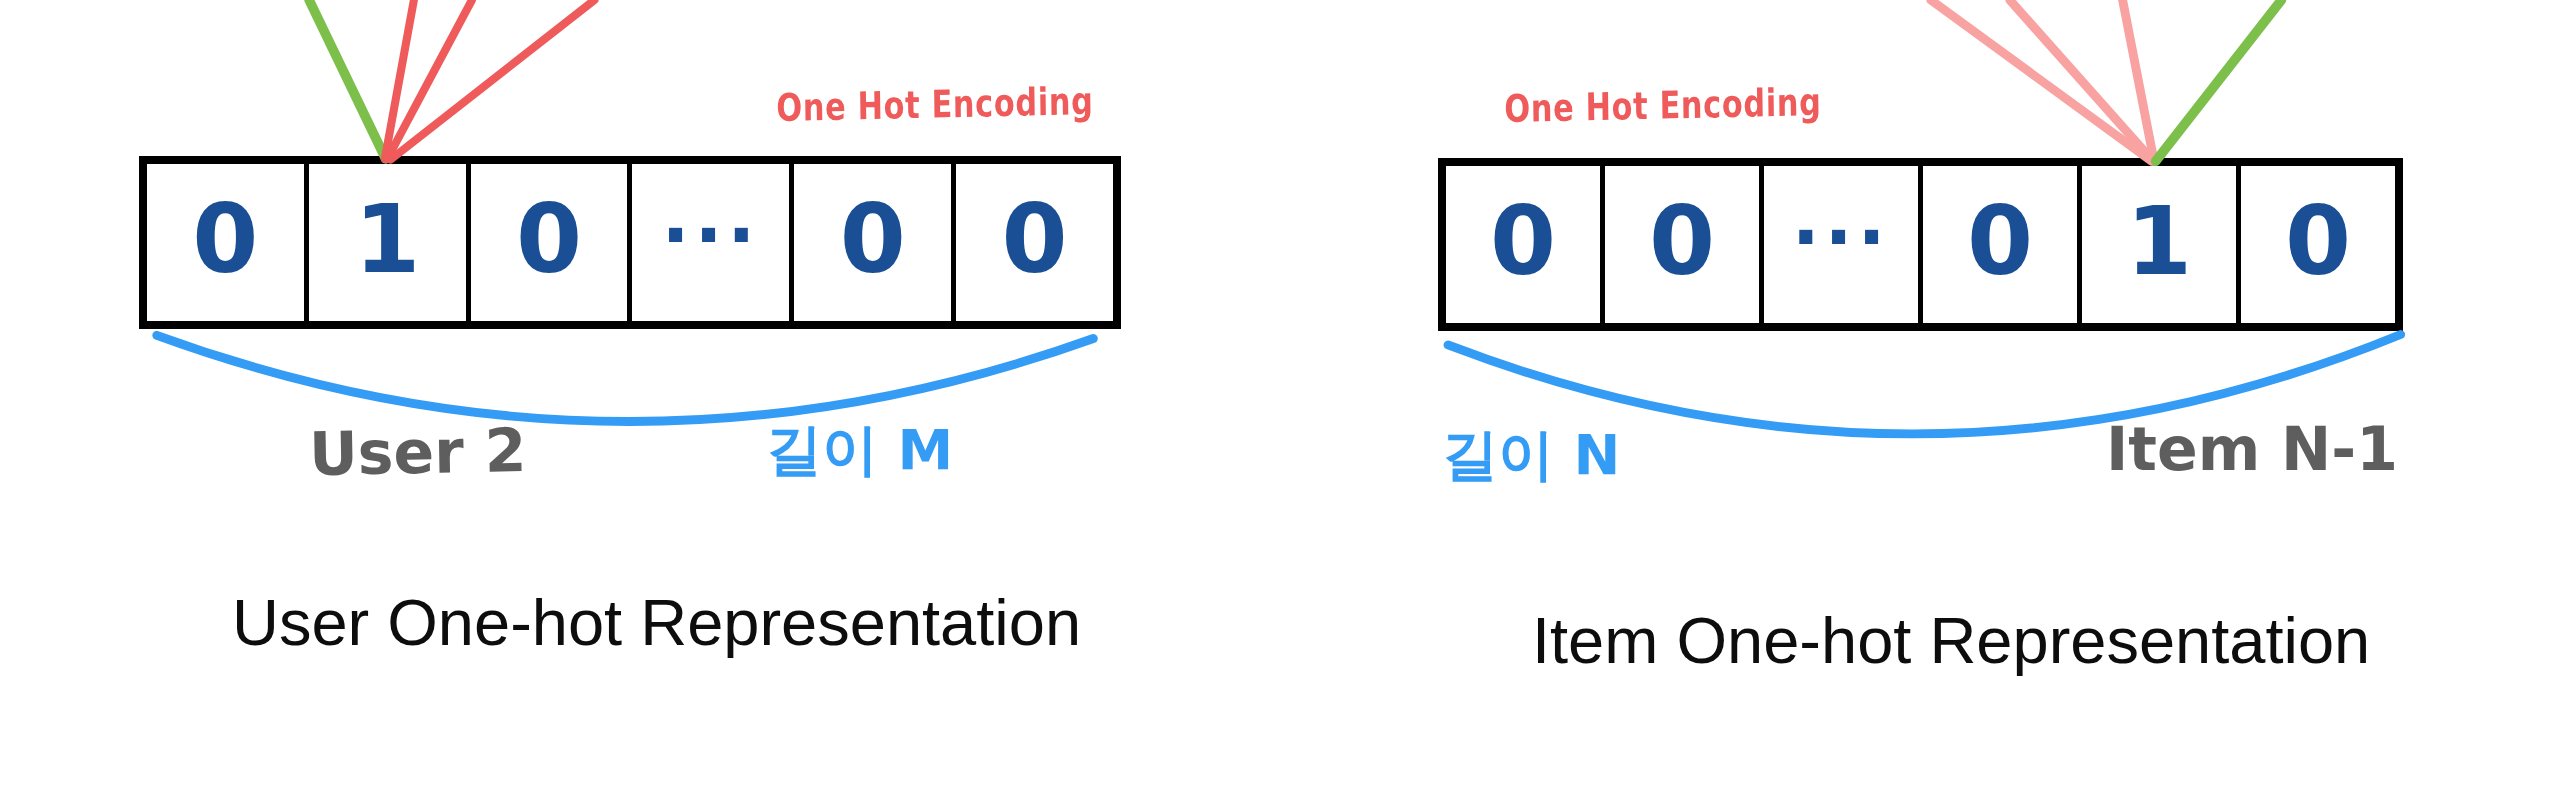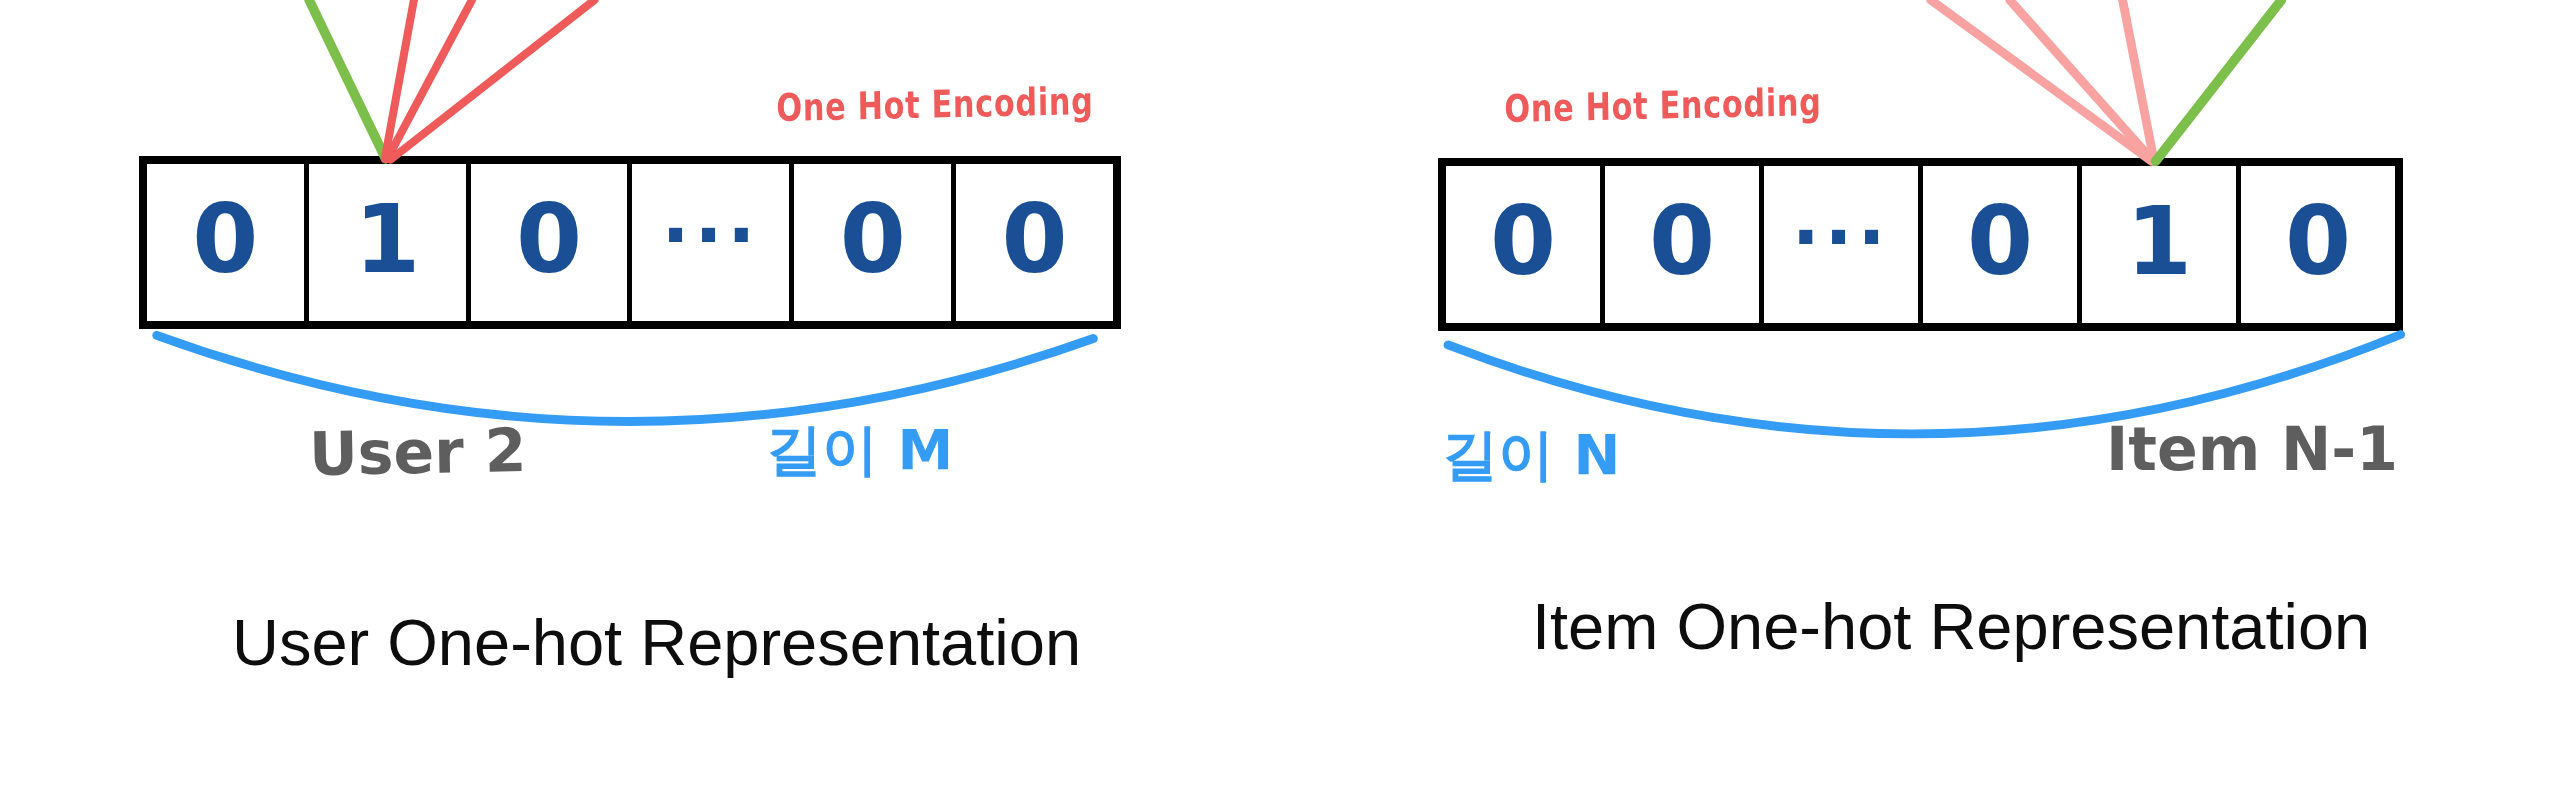--- a/index.html
+++ b/index.html
@@ -67,24 +67,23 @@
   .length-right { left: 1442px; top: 427px; }
   .caption {
     position: absolute;
     z-index: 10;
     white-space: nowrap;
     font-family: "Liberation Sans", sans-serif;
     font-weight: 400;
     font-size: 65px;
     color: #0d0d0d;
     line-height: 1;
-    margin-top: 20px;
   }
   .caption-left  { left: 232px;  top: 590px; }
-  .caption-right { left: 1532px; top: 574px; }
+  .caption-right { left: 1532px; top: 608px; }
 </style>
 </head>
 <body>
 
 <div class="canvas">
 
   <div class="vector-box box-left">
     <div class="cell">
         <span class="digit">0</span>
       </div>

